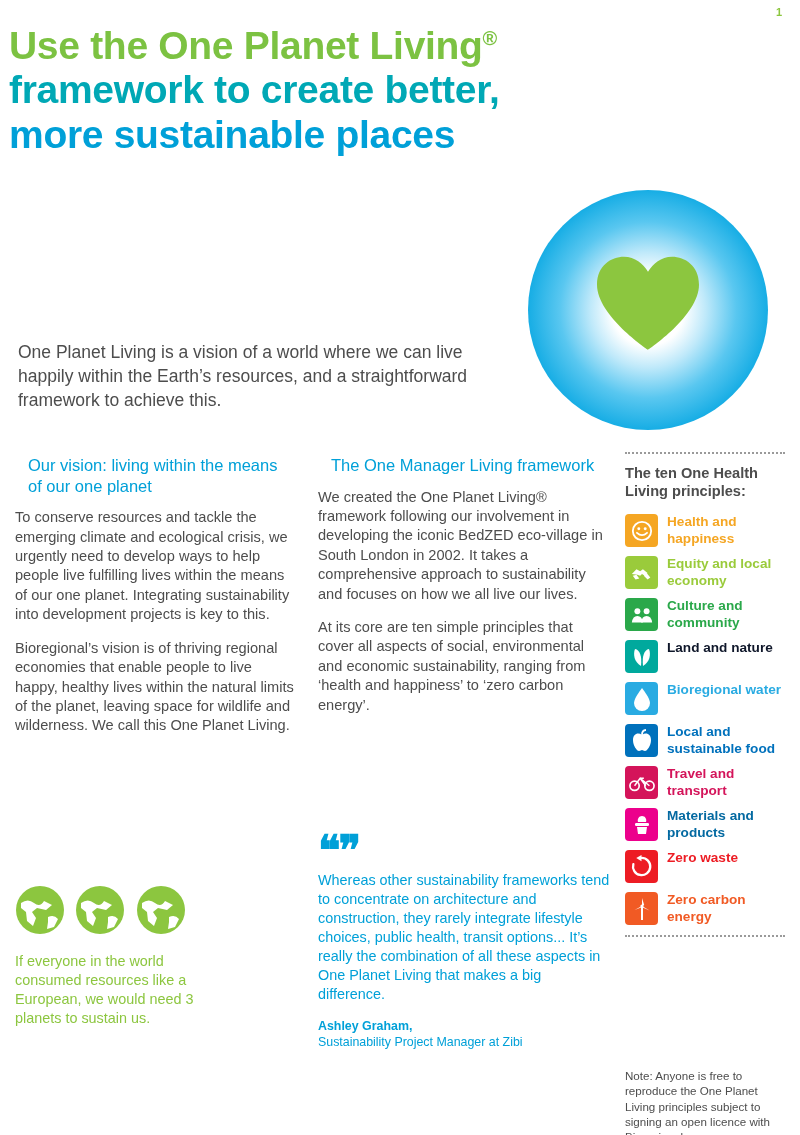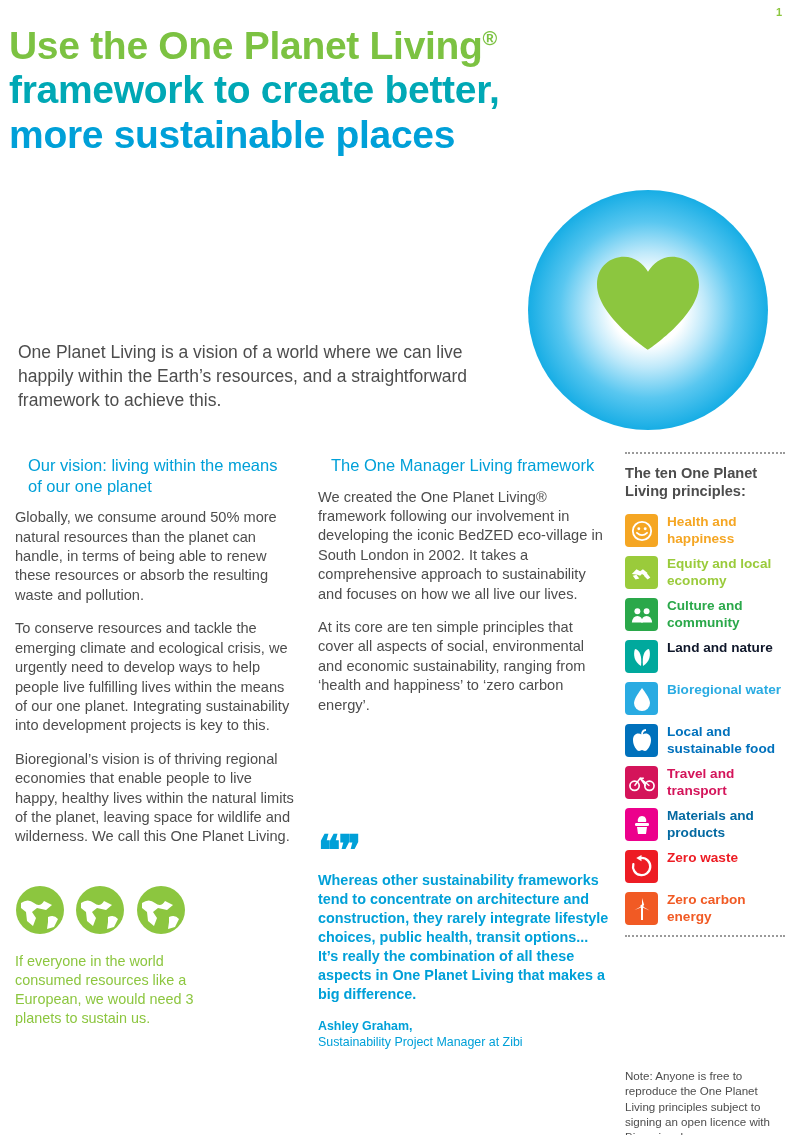--- a/index.html
+++ b/index.html
@@ -130,21 +130,20 @@
     color: #00a0d8;
     line-height: 0.6;
     letter-spacing: -2px;
     margin-bottom: 8px;
   }
   .quote-text {
     font-size: 14.4px;
     line-height: 1.32;
     color: #00a0d8;
     margin: 4px 0 14px 0;
-    font-weight: bold;
   }
   .quote-author {
     font-size: 12.4px;
     line-height: 1.3;
     color: #00a0d8;
   }
   .quote-author .name { font-weight: bold; display: block; }
 
   
   .principles {
@@ -217,21 +216,20 @@
       <svg width="110" height="100" viewBox="0 0 110 100">
         <path d="M55 96 C55 96 4 62 4 31 C4 12 18 3 31 3 C42 3 50 10 55 18 C60 10 68 3 79 3 C92 3 106 12 106 31 C106 62 55 96 55 96 Z" fill="#8cc63f"></path>
       </svg>
     </span>
   </div>
 
   <div class="intro">One Planet Living is a vision of a world where we can live happily within the Earth’s resources, and a straightforward framework to achieve this.</div>
 
   <div class="col col-1">
     <h2>Our vision: living within the means of our one planet</h2>
-    <p>Globally, we consume around 50% more natural resources than the planet can handle, in terms of being able to renew these resources or absorb the resulting waste and pollution.</p>
     <p>To conserve resources and tackle the emerging climate and ecological crisis, we urgently need to develop ways to help people live fulfilling lives within the means of our one planet. Integrating sustainability into development projects is key to this.</p>
     <p>Bioregional’s vision is of thriving regional economies that enable people to live happy, healthy lives within the natural limits of the planet, leaving space for wildlife and wilderness. We call this One Planet Living.</p>
   </div>
 
   <div class="globes">
     <svg width="50" height="50" viewBox="0 0 50 50">
       <circle cx="25" cy="25" r="24" fill="#8cc63f"></circle>
       <path d="M6 18 q7 -5 13 0 t10 -2 l8 4 -6 5 -9 -2 -5 4 4 6 -3 8 -6 -5 -1 -9 -5 -4z" fill="#ffffff"></path>
       <path d="M33 32 q6 -3 10 2 l-4 8 -7 2 1 -7z" fill="#ffffff"></path>
     </svg>
@@ -258,21 +256,21 @@
     <div class="quote-mark">❝❞</div>
     <p class="quote-text">Whereas other sustainability frameworks tend to concentrate on architecture and construction, they rarely integrate lifestyle choices, public health, transit options... It’s really the combination of all these aspects in One Planet Living that makes a big difference.</p>
     <div class="quote-author">
       <span class="name">Ashley Graham,</span>
       <span>Sustainability Project Manager at Zibi</span>
     </div>
   </div>
 
   <div class="principles">
     <div class="dotted-rule"></div>
-    <h3>The ten One Planet Living principles:</h3>
+    <h3>The ten One Health Living principles:</h3>
 
     <div class="principle">
       <span class="icon" style="background:#f5a623">
         <svg width="22" height="22" viewBox="0 0 24 24">
             <circle cx="12" cy="12" r="10" fill="none" stroke="#fff" stroke-width="2"></circle>
             <circle cx="8.5" cy="9.5" r="1.6" fill="#fff"></circle>
             <circle cx="15.5" cy="9.5" r="1.6" fill="#fff"></circle>
             <path d="M6.5 14 q5.5 5 11 0" fill="none" stroke="#fff" stroke-width="2" stroke-linecap="round"></path>
           </svg>
       </span>

